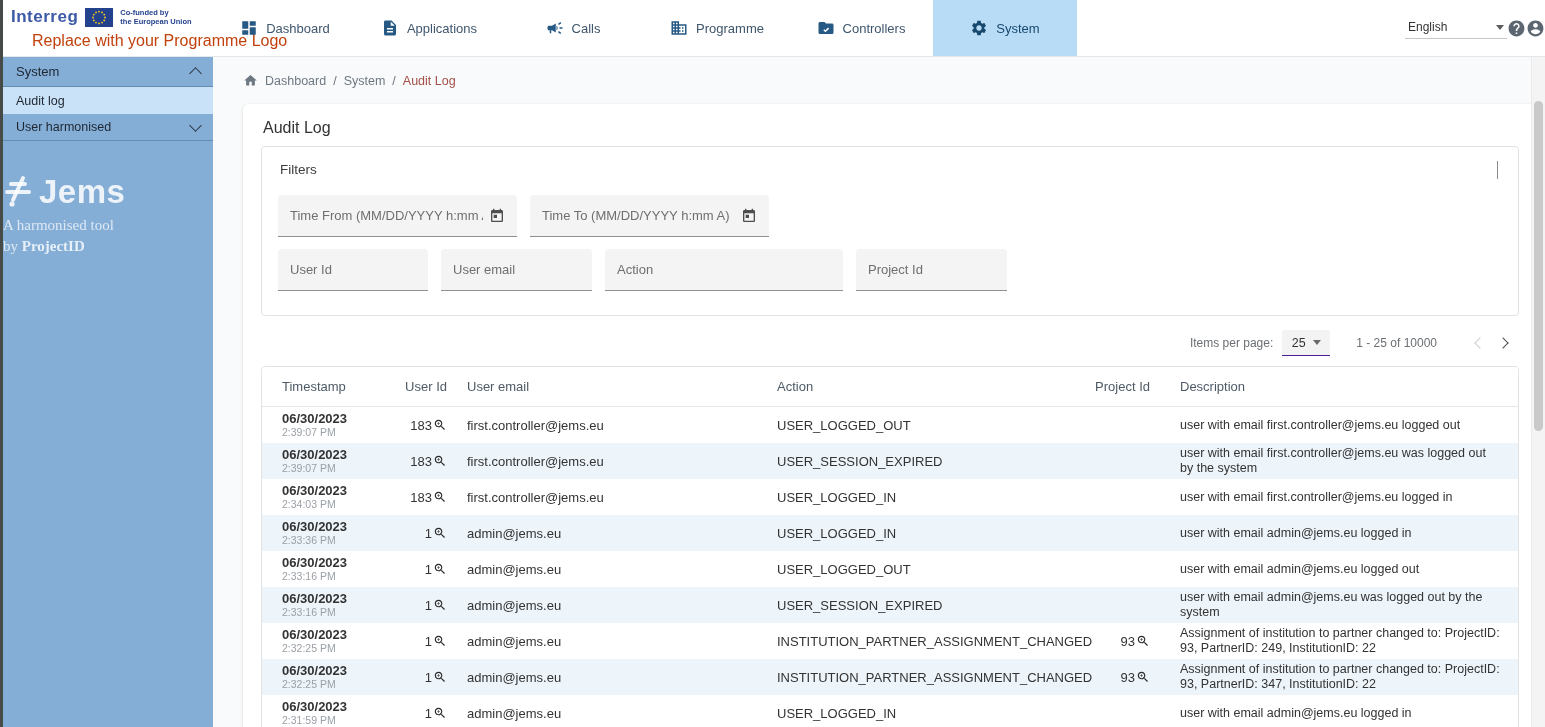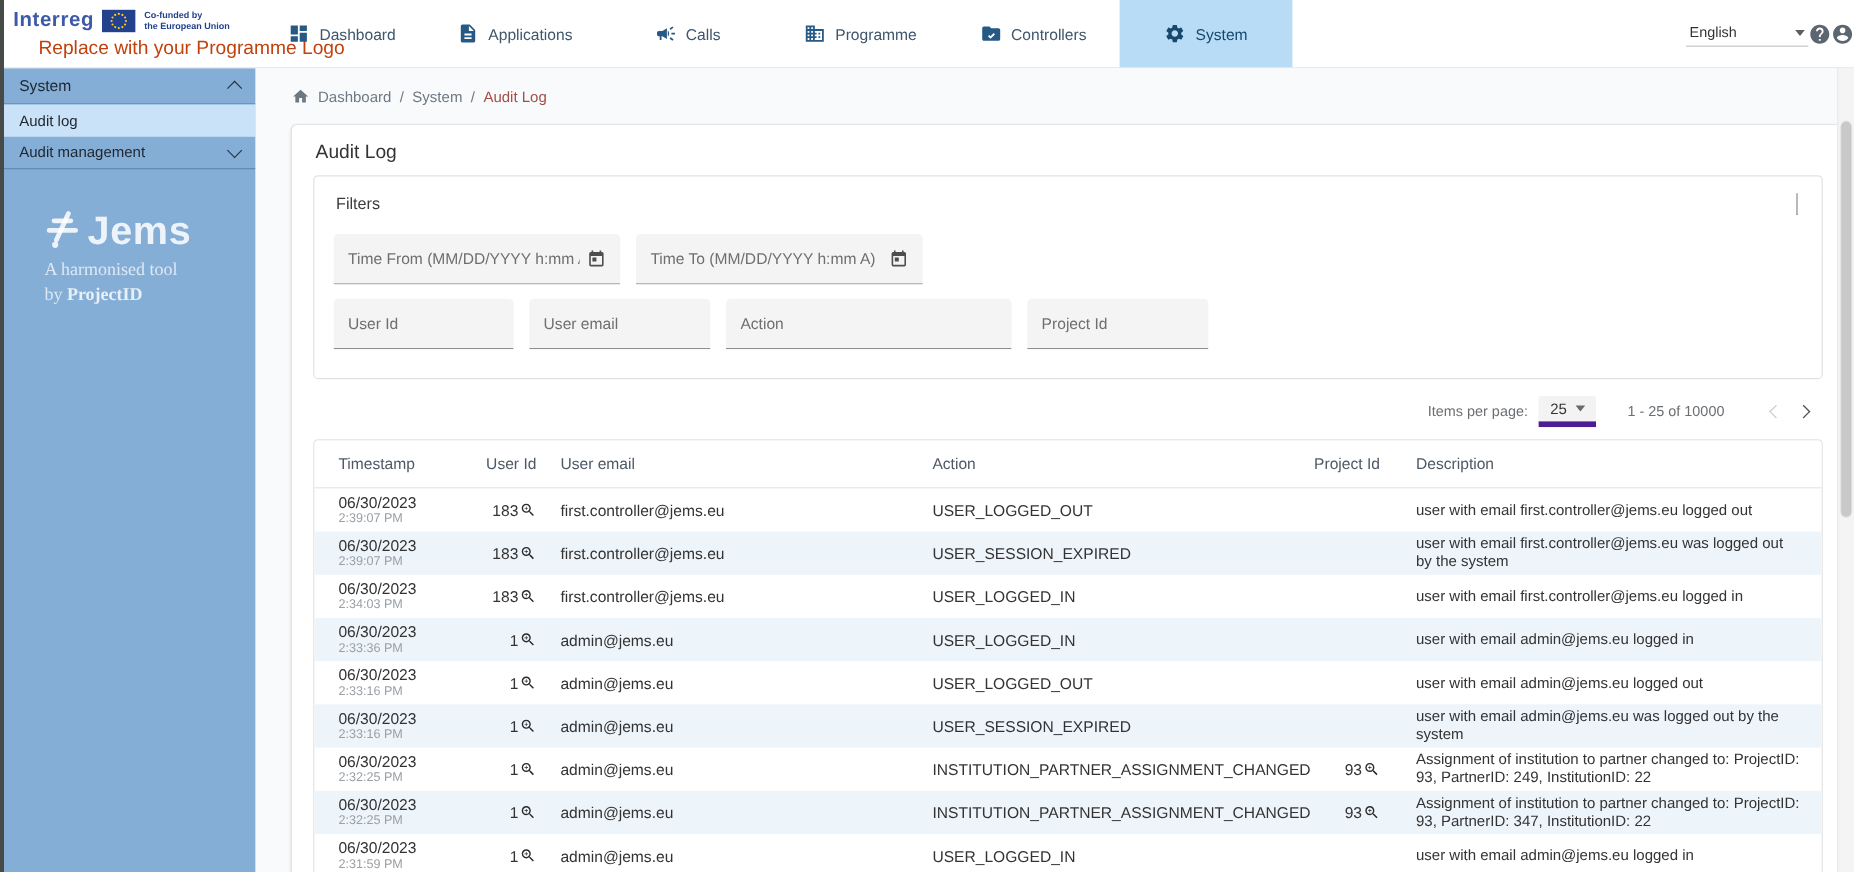--- a/index.html
+++ b/index.html
@@ -39,21 +39,21 @@
   .side-header { height:30px; display:flex; align-items:center; justify-content:space-between;
     padding:0 13px; font-size:13px; color:#1e2630; border-bottom:1px solid rgba(44,74,104,.35); cursor:pointer; }
   .side-item { height:27px; display:flex; align-items:center; justify-content:space-between;
     padding:0 13px; font-size:12.5px; color:#1e2630; cursor:pointer; }
   .side-item.selected { background:#c9e2f7; }
   .side-item.bordered { border-bottom:1px solid rgba(44,74,104,.35); }
   .chev { width:9px; height:9px; border-right:1.6px solid #2a3642; border-bottom:1.6px solid #2a3642; flex:0 0 auto; }
   .chev.up { transform:rotate(-135deg); margin-top:4px; }
   .chev.down { transform:rotate(45deg); margin-bottom:3px; }
 
-  .jems-brand { margin-top:32px; padding-left:34px; color:rgba(255,255,255,.82); }
+  .jems-brand { margin-top:32px; color:rgba(255,255,255,.82); }
   .jems-row { display:flex; align-items:center; gap:6px; }
   .jems-name { font-size:33px; font-weight:bold; color:rgba(255,255,255,.85); letter-spacing:.5px; }
   .jems-tagline { font-family:"Liberation Serif", serif; font-size:15px; line-height:21px;
     color:rgba(255,255,255,.72); margin-top:4px; }
   .jems-tagline b { color:rgba(255,255,255,.8); }
 
   main { flex:1; background:#f9fafb; min-width:0; overflow:hidden; position:relative; }
   .breadcrumb { display:flex; align-items:center; gap:7px; padding:16px 0 13px 30px;
     font-size:12.5px; color:#6d7883; }
   .breadcrumb svg { width:15px; height:15px; fill:#6d7883; }
@@ -75,37 +75,37 @@
     height:42px; display:flex; align-items:center; padding:0 12px; }
   .ffield input { border:none; outline:none; background:transparent; width:100%;
     font-size:13px; font-family:"Liberation Sans", sans-serif; color:#333; }
   .ffield input::placeholder { color:#6f6f6f; opacity:1; }
   .ffield svg { width:16px; height:16px; fill:#4e4e4e; flex:0 0 auto; margin-left:6px; cursor:pointer; }
   .w-date { width:239px; } .w-uid { width:150px; } .w-email { width:151px; }
   .w-action { width:238px; } .w-pid { width:151px; }
 
   .paginator { display:flex; align-items:center; justify-content:flex-end;
     margin:14px 2px 10px 0; font-size:12px; color:#6b6f73; }
-  .psize { width:48px; height:26px; background:#f3f3f3; border-bottom:5px solid #4c1d95;
+  .psize { width:48px; height:26px; background:#f3f3f3; border-bottom:1px solid #4c1d95;
     border-radius:2px 2px 0 0; display:flex; align-items:center; justify-content:center; gap:7px;
     font-size:12.5px; color:#333; margin-left:9px; cursor:pointer; }
   .psize .caret-down { border-top-color:#6a6a6a; }
   .prange { margin:0 28px 0 26px; }
   .pbtn { width:26px; height:26px; display:flex; align-items:center; justify-content:center; cursor:pointer; }
   .pbtn .chev { width:8px; height:8px; }
   .pbtn.prev .chev { border-color:#cdcdcd; transform:rotate(135deg); margin-left:3px; }
   .pbtn.next .chev { border-color:#4e4e4e; transform:rotate(-45deg); margin-right:3px; }
 
   .table { border:1px solid #e3e3e3; border-radius:4px; overflow:hidden; background:#fff; }
   .thead, .trow { display:grid; grid-template-columns:130px 55px 305px 300px 98px 1fr; align-items:center; }
   .thead { height:40px; font-size:13px; color:#4d5a66; border-bottom:1px solid #e6e6e6; background:#fff; }
   .trow { height:36px; font-size:13px; color:#333; }
   .trow.alt { background:#edf4fa; }
   .c-ts { padding-left:20px; display:flex; flex-direction:column; justify-content:center; }
-  .ts-date { line-height:14px; color:#333; }
+  .ts-date { line-height:14px; color:#333;font-weight:bold; }
   .ts-time { font-size:10.5px; line-height:13px; color:#9aa0a6; }
   .c-uid, .c-pid { display:flex; align-items:center; justify-content:flex-end; }
   .c-email, .c-action { padding-left:20px; }
   .c-action { padding-left:25px; }
   .c-desc { padding:3px 16px 3px 30px; font-size:12.5px; line-height:15px; }
   .zoom-icon { width:14px; height:14px; fill:#2b2b2b; margin-left:1px; cursor:pointer; flex:0 0 auto; }
 
   .scrollbar { position:fixed; right:0; top:57px; bottom:0; width:14px; background:#f4f4f4;
     border-left:1px solid #ebebeb; }
   .scroll-thumb { position:absolute; left:2px; right:2px; top:44px; height:330px;
@@ -209,21 +209,21 @@
 
     <aside>
       <div class="side-header">
         <span>System</span>
         <span class="chev up"></span>
       </div>
       <div class="side-item selected">
         <span>Audit log</span>
       </div>
       <div class="side-item bordered">
-        <span>Audit management</span>
+        <span>User harmonised</span>
         <span class="chev down"></span>
       </div>
 
       <div class="jems-brand">
         <div class="jems-row">
           <svg width="30" height="34" viewBox="0 0 30 34">
             <g stroke="rgba(255,255,255,0.85)" stroke-width="4" stroke-linecap="round" fill="none">
               <line x1="8" y1="9" x2="22" y2="9"></line>
               <line x1="4" y1="17" x2="26" y2="17"></line>
               <line x1="20" y1="3" x2="10" y2="25"></line>

